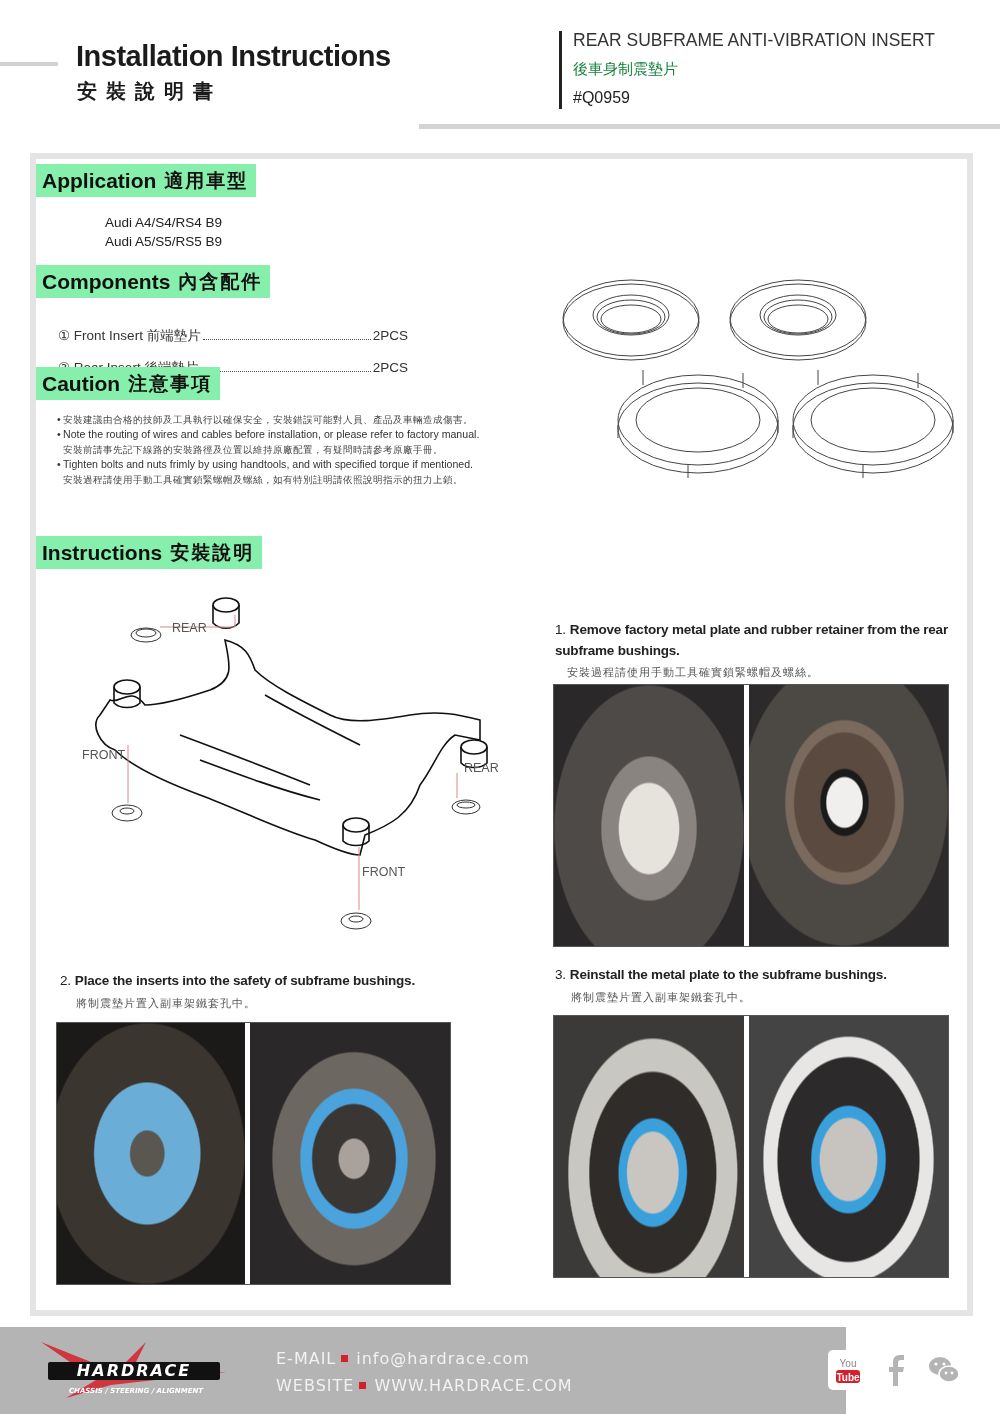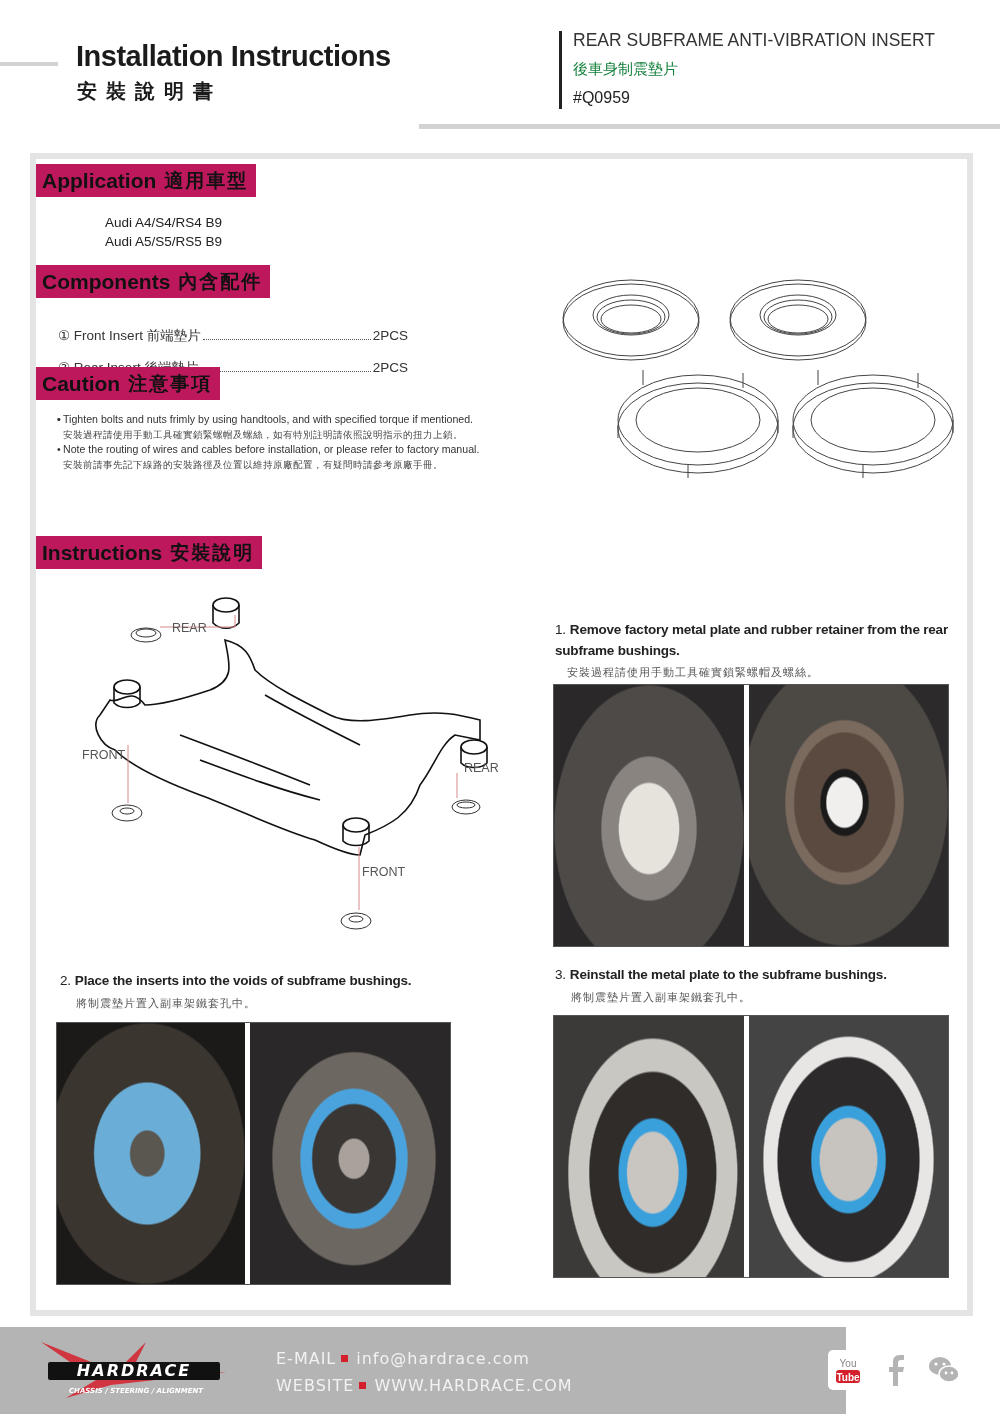--- a/index.html
+++ b/index.html
@@ -12,21 +12,21 @@
   .hdr-title-zh { position: absolute; left: 77px; top: 78px; font-size: 20px; font-weight: bold; color: #1b1b1b; letter-spacing: 9px; font-family: "DejaVu Serif", serif; }
   .hdr-vbar { position: absolute; left: 559px; top: 31px; width: 3px; height: 78px; background: #222; }
   .hdr-prod { position: absolute; left: 573px; top: 30px; font-size: 17.5px; color: #333; font-family: "Liberation Sans", sans-serif; }
   .hdr-prod-zh { position: absolute; left: 573px; top: 60px; font-size: 15px; color: #15803d; }
   .hdr-prod-no { position: absolute; left: 573px; top: 89px; font-size: 16px; color: #222; font-family: "Liberation Sans", sans-serif; }
   .hdr-line-right { position: absolute; left: 419px; top: 124px; width: 581px; height: 5px; background: #d3d3d3; }
 
   
   .frame { position: absolute; left: 30px; top: 153px; width: 943px; height: 1163px; border: 6px solid #e4e4e4; }
 
-  .sec-head { position: absolute; left: 36px; height: 33px; background: #be185d; padding: 0 8px 0 6px; display: flex; align-items: center; font-family: "Liberation Sans", sans-serif; font-weight: bold; font-size: 21px; color: #111; white-space: nowrap; }
+  .sec-head { position: absolute; left: 36px; height: 33px; background: #86efac; padding: 0 8px 0 6px; display: flex; align-items: center; font-family: "Liberation Sans", sans-serif; font-weight: bold; font-size: 21px; color: #111; white-space: nowrap; }
   .sec-head .zh { font-family: "DejaVu Serif", serif; font-size: 19px; margin-left: 8px; letter-spacing: 2px; }
 
   .app-list { position: absolute; left: 57px; top: 213px; font-family: "Liberation Sans", sans-serif; font-size: 13.5px; line-height: 19px; color: #222; margin-left: 48px; }
 
   .comp-list { position: absolute; left: 58px; top: 314px; font-size: 13.5px; line-height: 20px; color: #333; font-family: "Liberation Sans", sans-serif; }
   .comp-row { display: flex; width: 350px; align-items: baseline; margin-top: 12px; }
   .comp-row .lbl { white-space: nowrap; }
   .comp-row .dots { flex: 1; border-bottom: 1.5px dotted #555; margin: 0 2px 4px 2px; }
   .comp-row .qty { white-space: nowrap; }
 
@@ -125,28 +125,29 @@
     <path d="M270 100 L270 115 M370 103 L370 118 M245 155 L245 168 M405 150 L405 163 M315 195 L315 208"></path>
   </g>
 </svg>
 
 <div class="sec-head" style="top:367px;">
   <span>Caution</span>
   <span class="zh">注意事項</span>
 </div>
 <div class="caution">
   <div class="item">
+    <div class="zh">安裝建議由合格的技師及工具執行以確保安全，安裝錯誤可能對人員、產品及車輛造成傷害。</div>
+  </div>
+  <div class="item">
+    <div>Note the routing of wires and cables before installation, or please refer to factory manual.</div>
+    <div class="zh">安裝前請事先記下線路的安裝路徑及位置以維持原廠配置，有疑問時請參考原廠手冊。</div>
   </div>
   <div class="item">
     <div>Tighten bolts and nuts frimly by using handtools, and with specified torque if mentioned.</div>
     <div class="zh">安裝過程請使用手動工具確實鎖緊螺帽及螺絲，如有特別註明請依照說明指示的扭力上鎖。</div>
-  </div>
-  <div class="item">
-    <div>Note the routing of wires and cables before installation, or please refer to factory manual.</div>
-    <div class="zh">安裝前請事先記下線路的安裝路徑及位置以維持原廠配置，有疑問時請參考原廠手冊。</div>
   </div>
 </div>
 
 <div class="sec-head" style="top:536px;">
   <span>Instructions</span>
   <span class="zh">安裝說明</span>
 </div>
 
 <div class="diagram">
   <svg width="480" height="345" viewBox="0 0 480 345" fill="none" stroke="#111" stroke-width="1.6">
@@ -189,21 +190,21 @@
   <span class="num">1.</span><span>Remove factory metal plate and rubber retainer from the rear subframe bushings.</span>
 </div>
 <div class="step-zh" style="left:567px;top:665px;">安裝過程請使用手動工具確實鎖緊螺帽及螺絲。</div>
 <div class="photo" style="left:553px;top:684px;width:396px;height:263px;">
   <div style="position:absolute;left:0;top:0;width:190px;height:100%;background:radial-gradient(ellipse at 50% 55%, #e6e2dc 0 22%, #8a8480 23% 35%, #4d4a48 36% 70%, #2a2828 71%);"></div>
   <div class="photo-split" style="left:190px;"></div>
   <div style="position:absolute;left:195px;top:0;right:0;height:100%;background:radial-gradient(ellipse at 48% 45%, #f0efee 0 12%, #1a1a1a 13% 16%, #5a4a40 17% 34%, #7a6a5e 35% 40%, #4c4844 41% 70%, #2c2a2a 71%);"></div>
 </div>
 
 <div class="step" style="left:60px;top:970px;width:420px;">
-  <span class="num">2.</span><span>Place the inserts into the voids of subframe bushings.</span>
+  <span class="num">2.</span><span>Place the inserts into the safety of subframe bushings.</span>
 </div>
 <div class="step-zh" style="left:76px;top:996px;">將制震墊片置入副車架鐵套孔中。</div>
 <div class="photo" style="left:56px;top:1022px;width:395px;height:263px;">
   <div style="position:absolute;left:0;top:0;width:188px;height:100%;background:radial-gradient(ellipse at 48% 50%, #5a5650 0 12%, #6aaed8 13% 38%, #3b352f 39% 70%, #1c1a19 71%);"></div>
   <div class="photo-split" style="left:188px;"></div>
   <div style="position:absolute;left:193px;top:0;right:0;height:100%;background:radial-gradient(ellipse at 52% 52%, #a9a29c 0 10%, #3a3634 11% 28%, #4aa3dc 29% 36%, #6d6762 37% 55%, #2a2828 56%);"></div>
 </div>
 
 <div class="step" style="left:555px;top:964px;width:400px;">
   <span class="num">3.</span><span>Reinstall the metal plate to the subframe bushings.</span>

